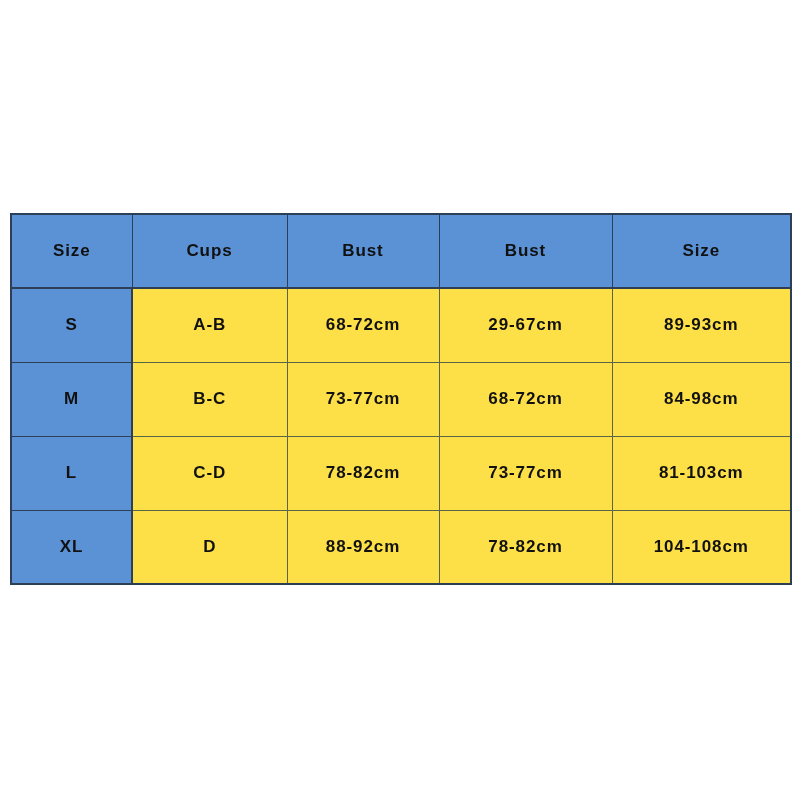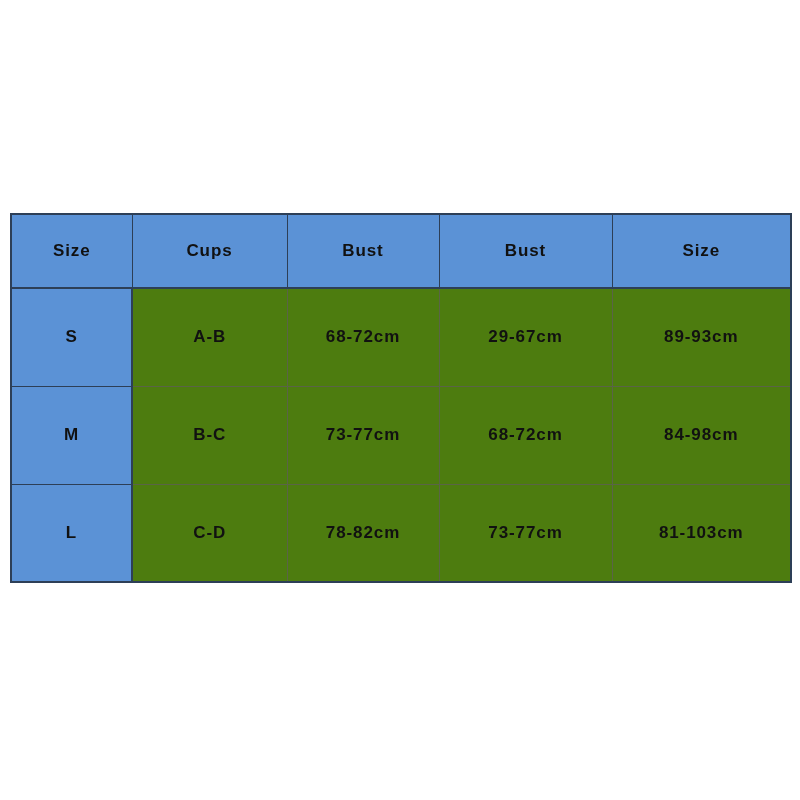--- a/index.html
+++ b/index.html
@@ -69,21 +69,21 @@
 
   
   table.size-chart tbody th.size-cell {
     background: #5b92d6;
     border: 1px solid #2d3f57;
     font-size: 17px;
   }
 
   
   table.size-chart tbody td {
-    background: #4d7c0f;
+    background: #fde047;
     font-size: 17px;
   }
 
   
   table.size-chart tbody th.size-cell { border-right: 2px solid #2d3f57; }
   table.size-chart thead th.head-size { border-right: 1px solid #2d3f57; }
 </style>
 </head>
 <body>
 
@@ -120,15 +120,22 @@
         <td>68-72cm</td>
         <td>84-98cm</td>
       </tr>
       <tr>
         <th class="size-cell">L</th>
         <td>C-D</td>
         <td>78-82cm</td>
         <td>73-77cm</td>
         <td>81-103cm</td>
       </tr>
+      <tr>
+        <th class="size-cell">XL</th>
+        <td>D</td>
+        <td>88-92cm</td>
+        <td>78-82cm</td>
+        <td>104-108cm</td>
+      </tr>
     </tbody>
   </table>
 </div>
 
 </body></html>

